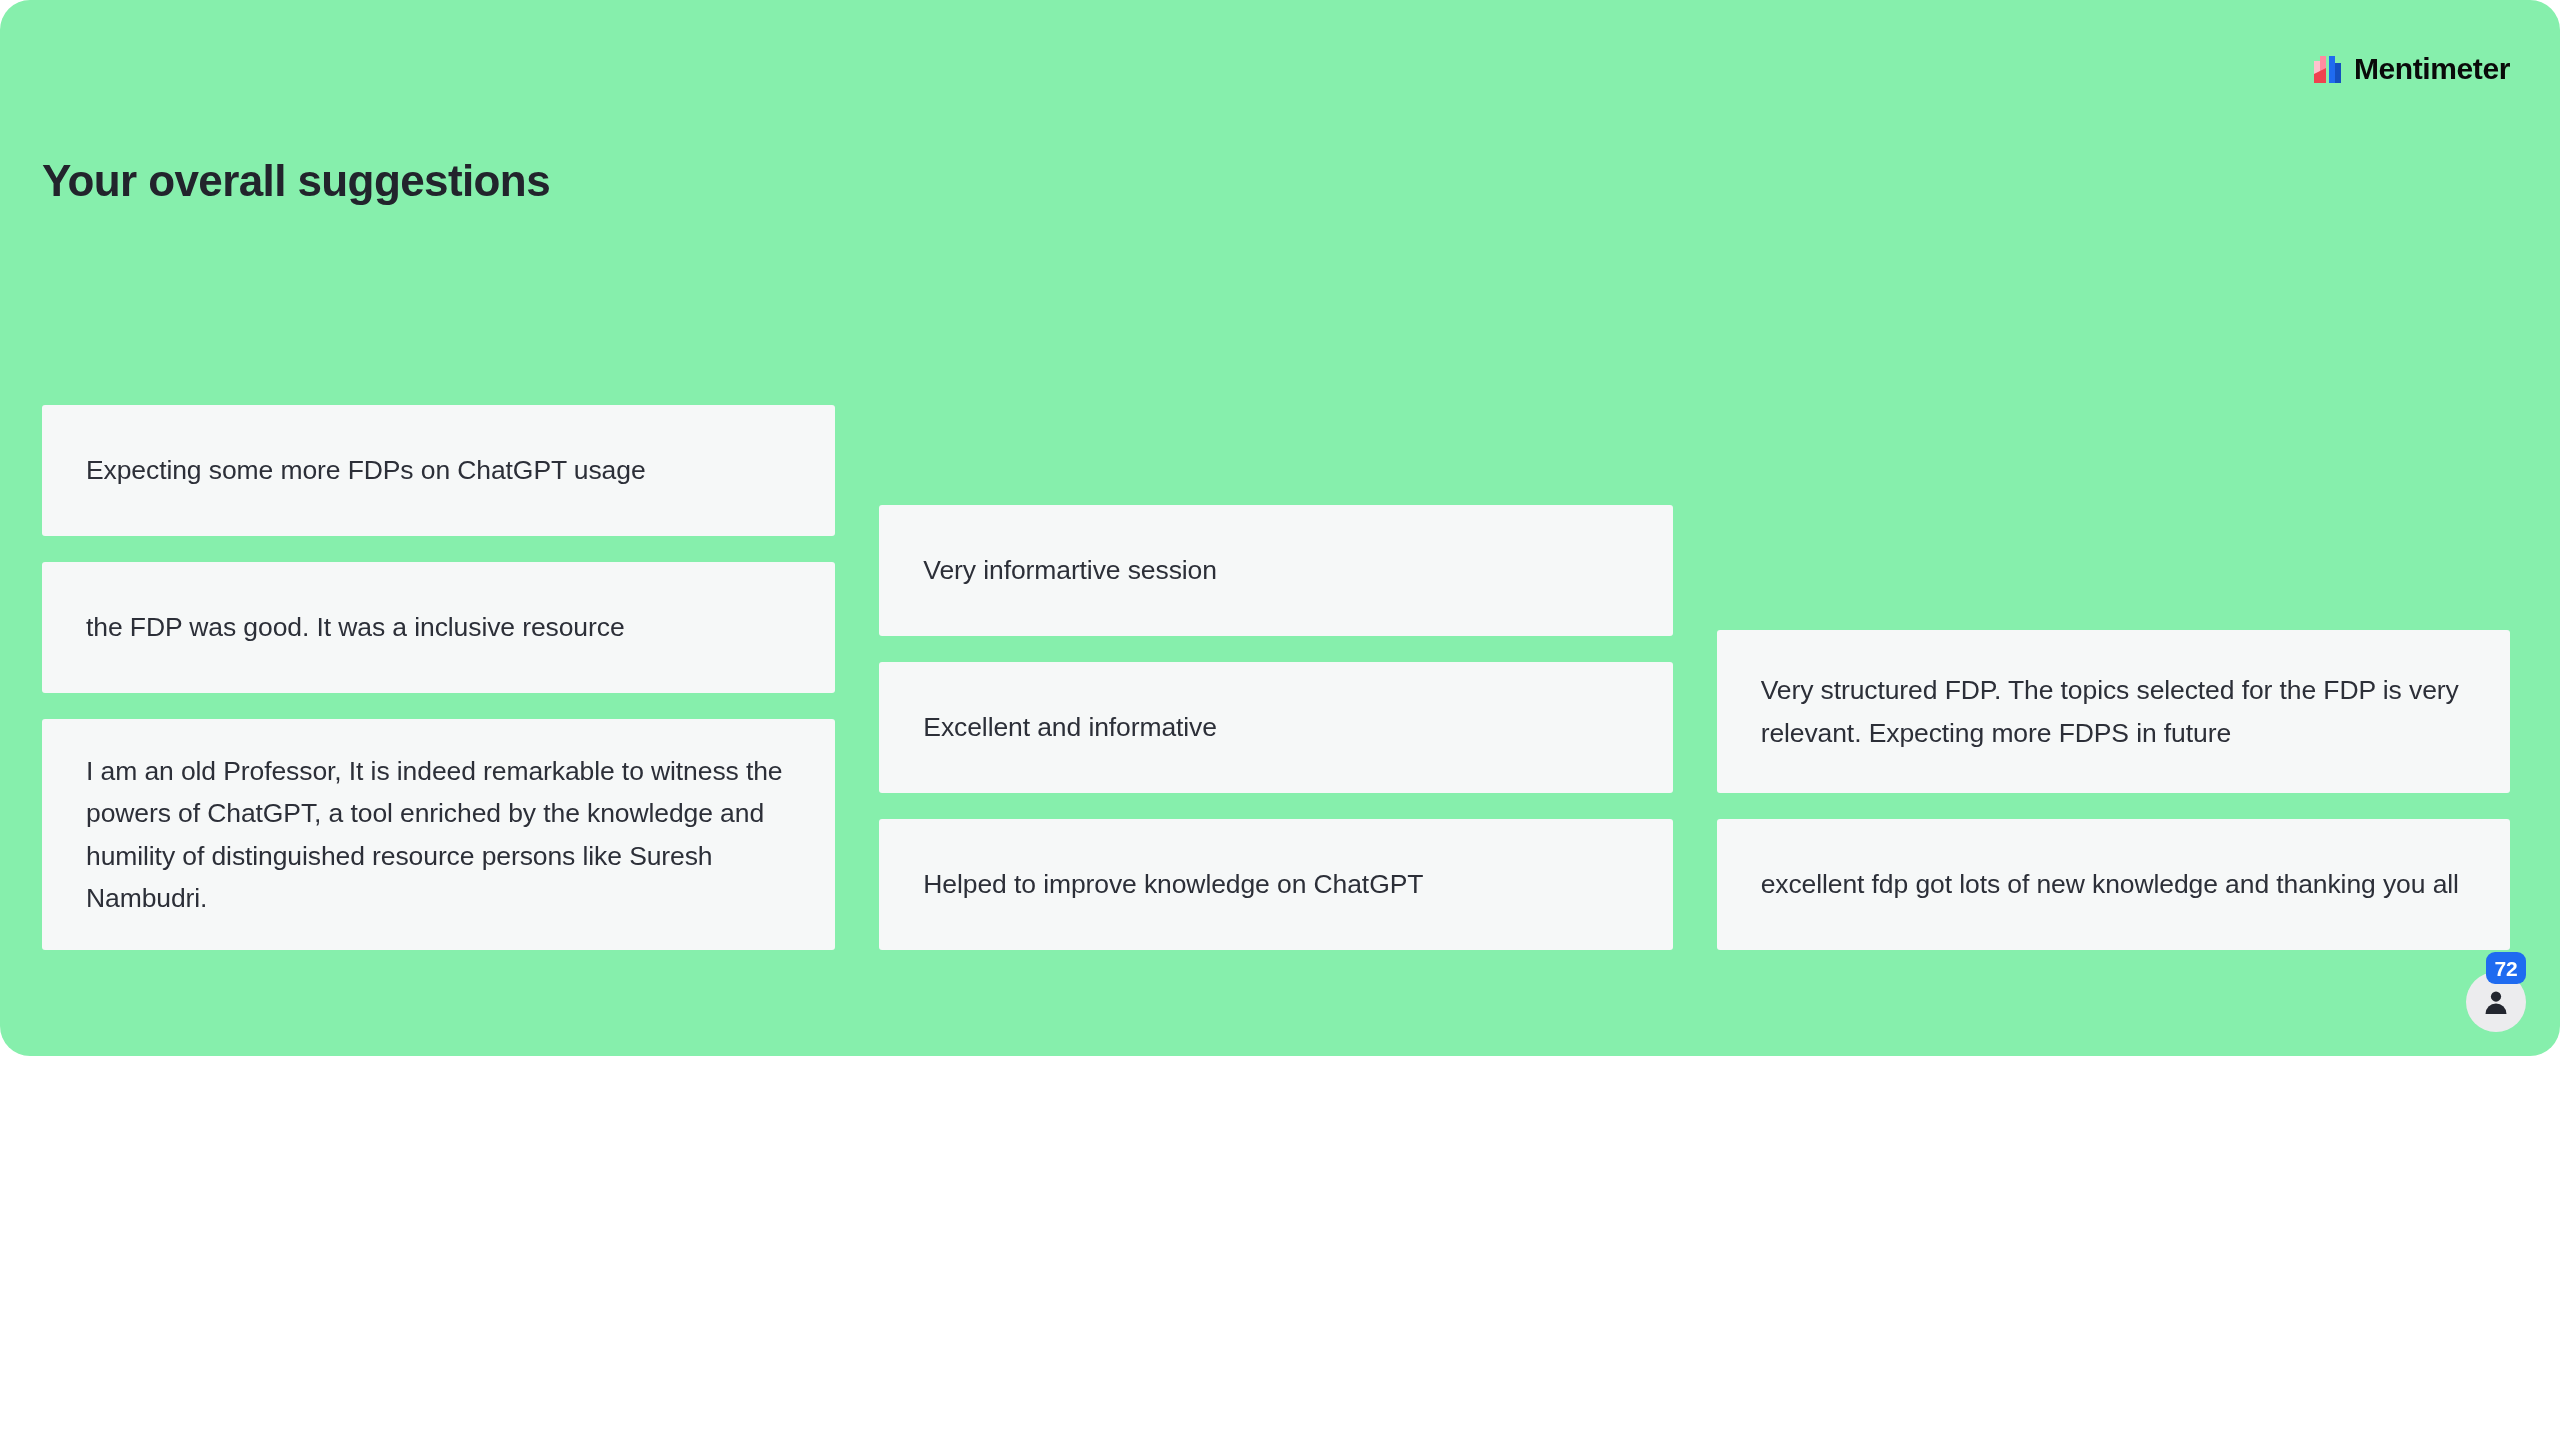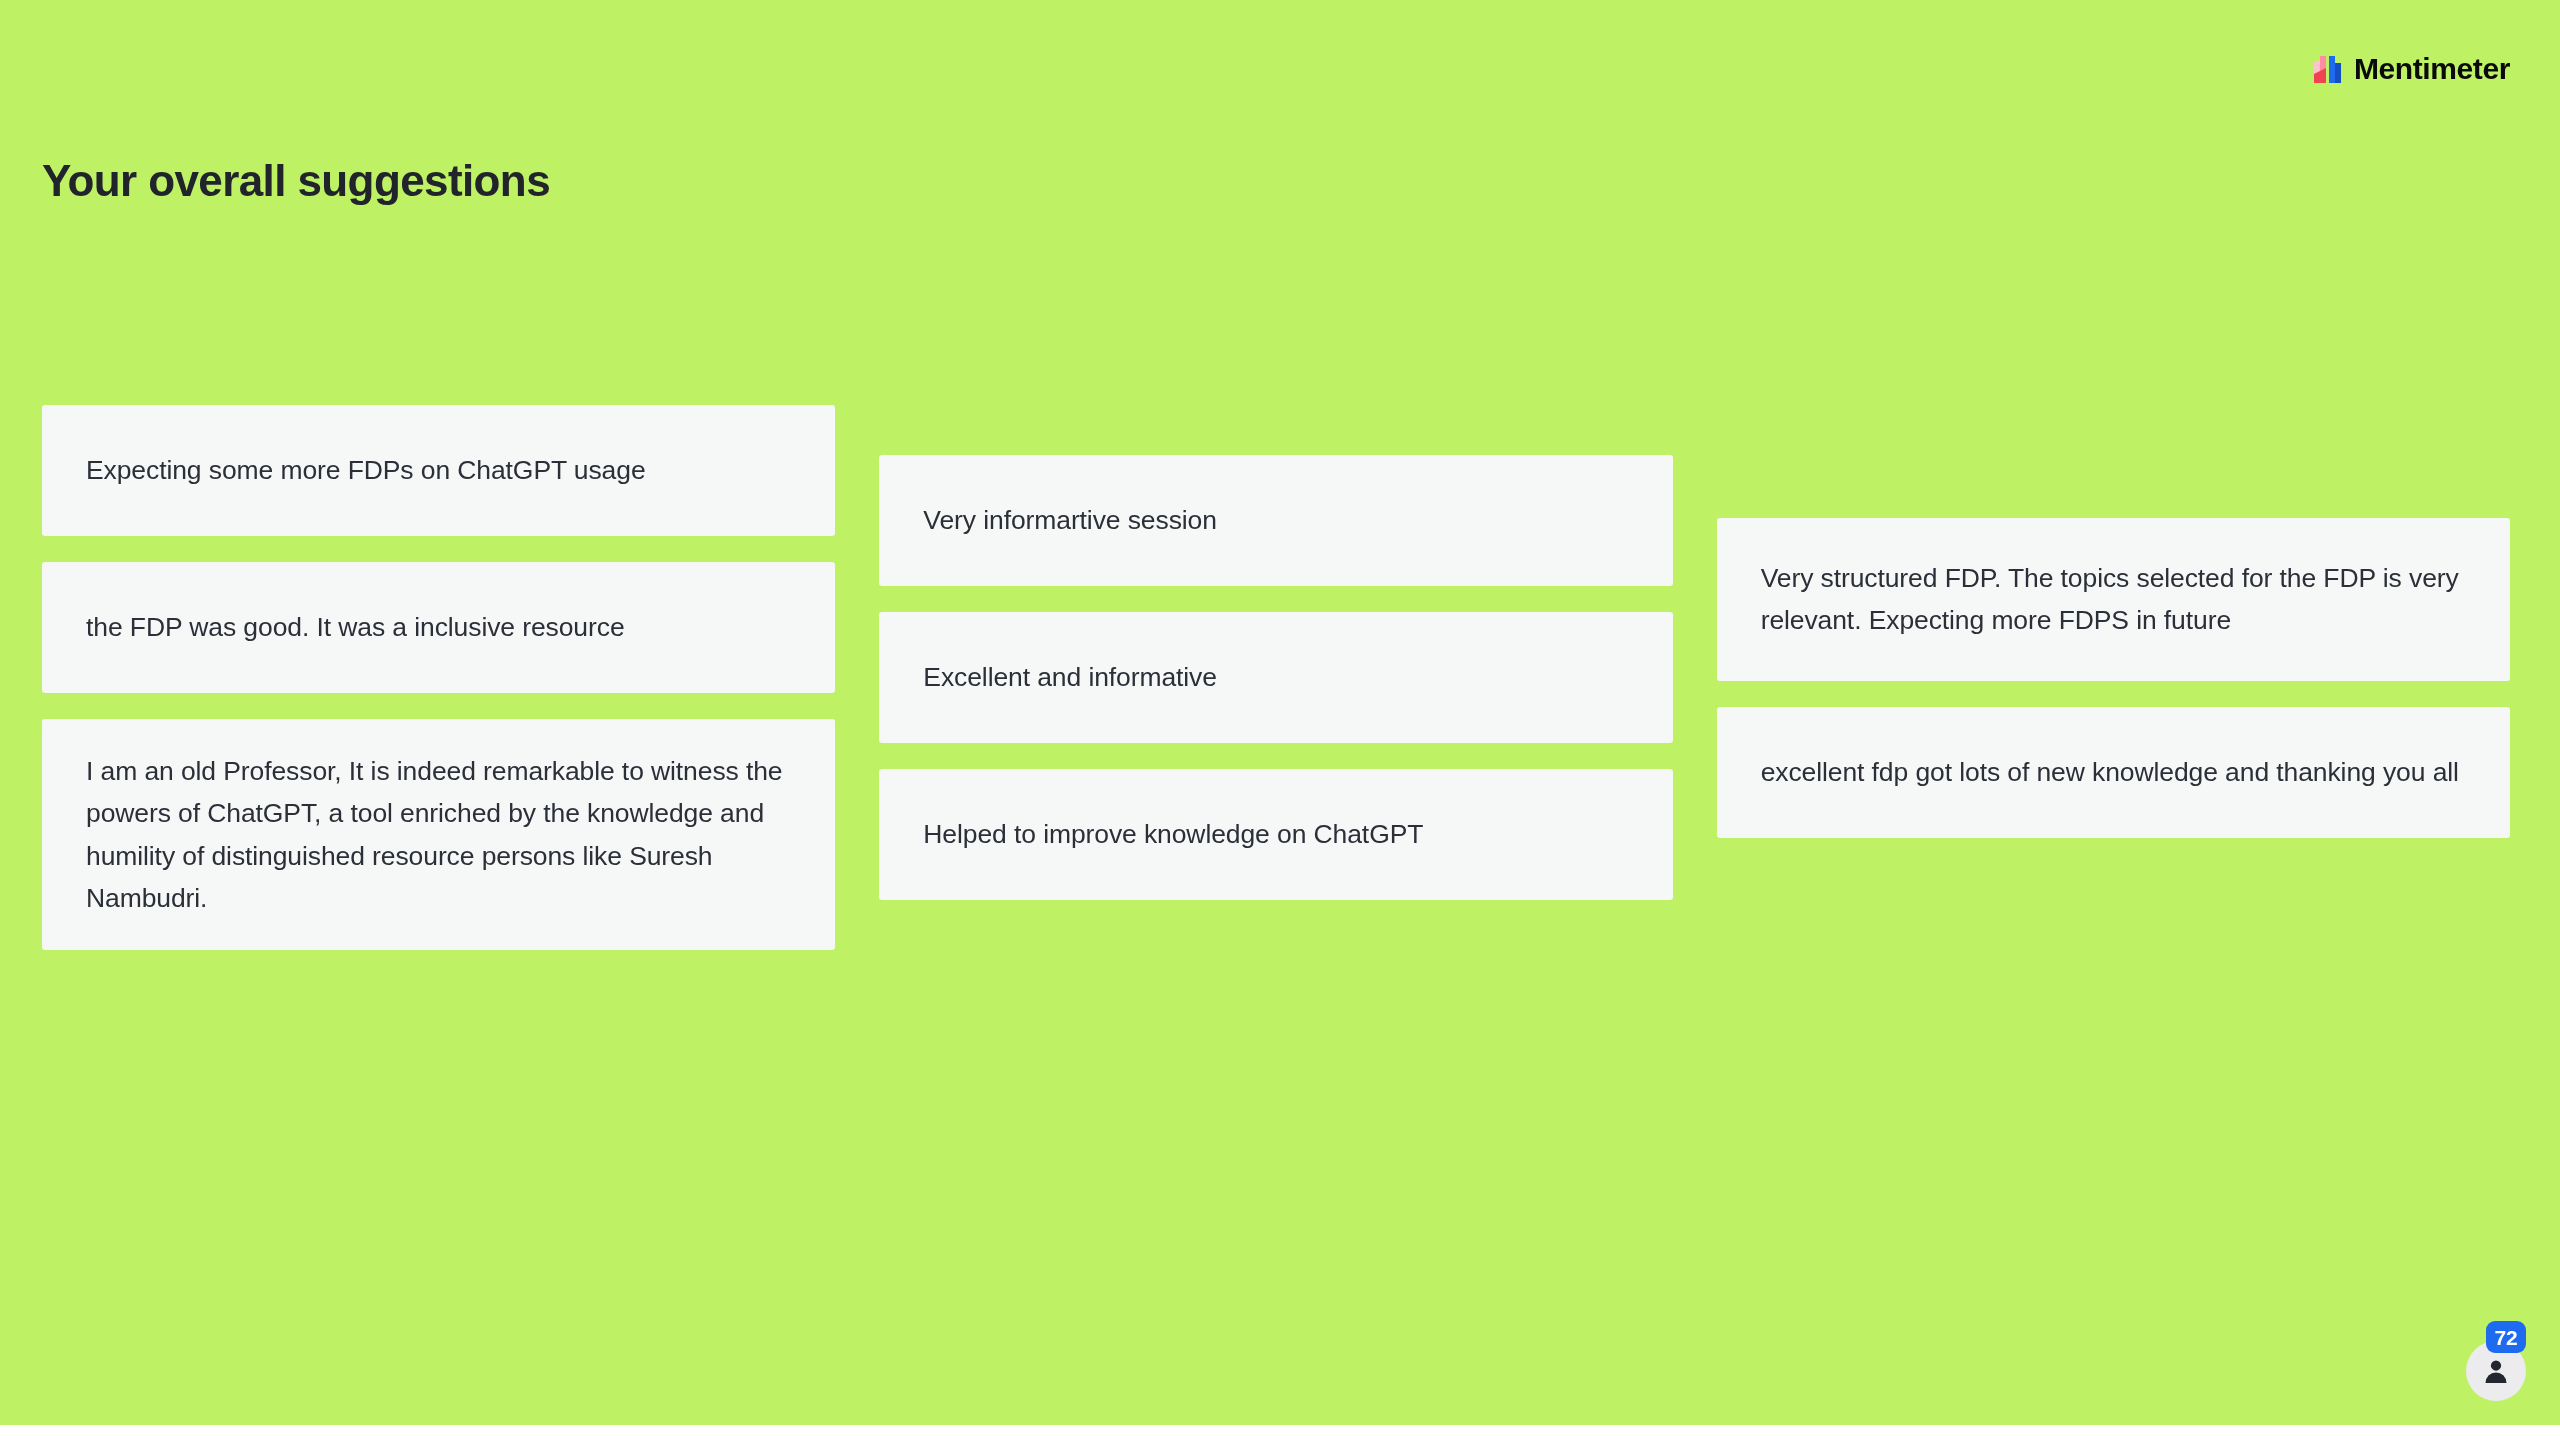--- a/index.html
+++ b/index.html
@@ -8,22 +8,23 @@
     width: 2560px;
     height: 1440px;
     background: #ffffff;
     font-family: "Liberation Sans", sans-serif;
     overflow: hidden;
   }
 
   .slide {
     position: relative;
     width: 2560px;
-    height: 1425px;
-    background: #bef264;
+    height: 1056px;
+    background: #86efac;
+    border-radius: 30px;
   }
 
   
   .brand {
     position: absolute;
     top: 54px;
     right: 50px;
     display: flex;
     align-items: center;
     gap: 11px;
@@ -68,21 +69,21 @@
   }
 
   
   .responses {
     position: absolute;
     left: 42px;
     top: 405px;
     width: 2468px;
     display: flex;
     gap: 44px;
-    align-items: center;
+    align-items: flex-end;
   }
   .response-column {
     flex: 1 1 0;
     display: flex;
     flex-direction: column;
   }
   .response-column.col-offset {
     padding-top: 0;
   }
 

